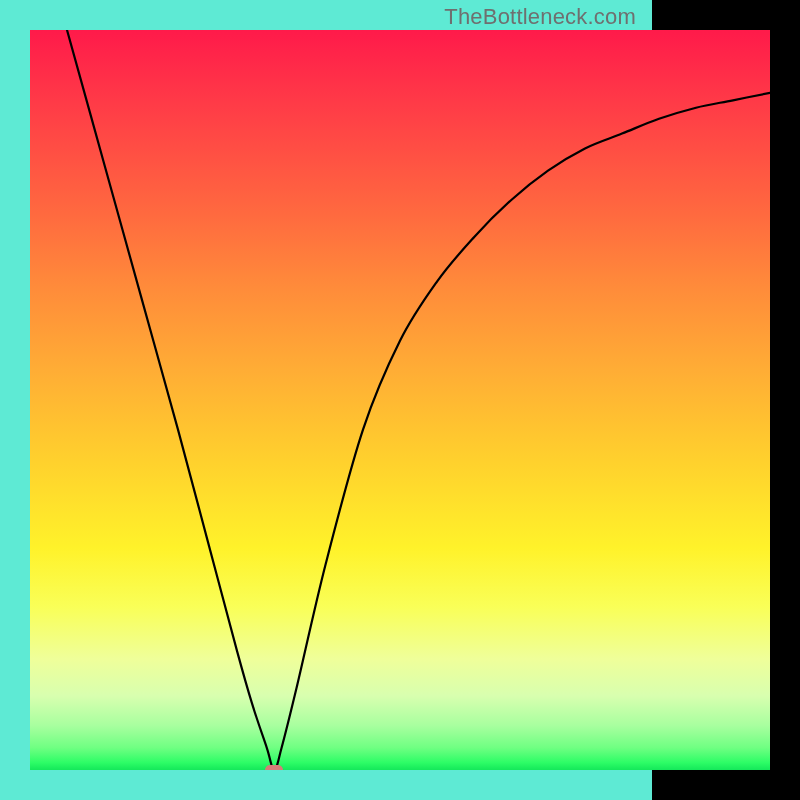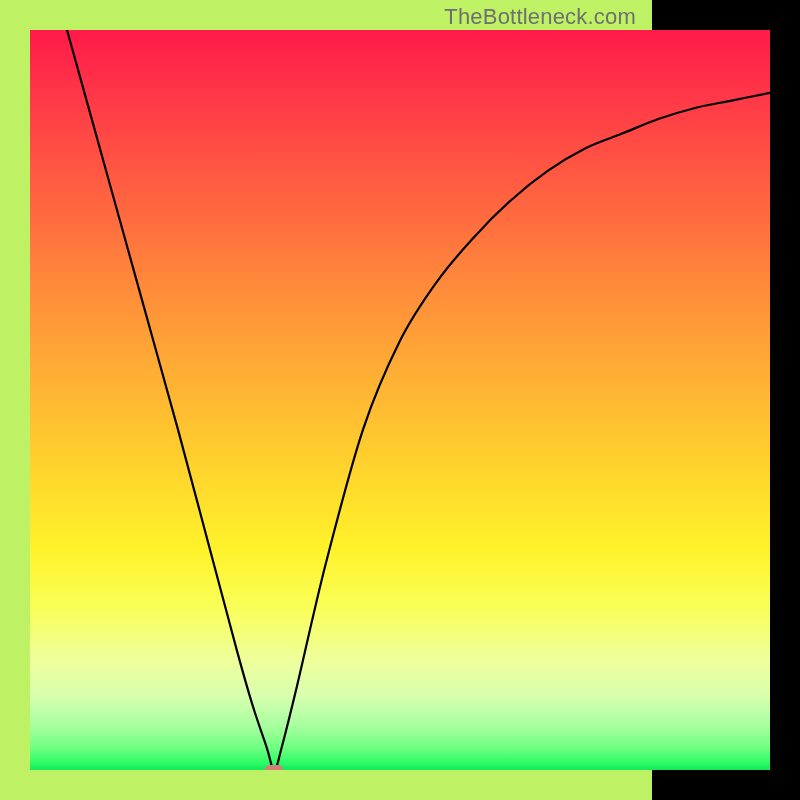--- a/index.html
+++ b/index.html
@@ -8,21 +8,21 @@
     width: 800px;
     height: 800px;
     background: #000;
     overflow: hidden;
     font-family: Arial, Helvetica, sans-serif;
   }
   .frame {
     position: relative;
     width: 652px;
     height: 800px;
-    background: #bef264;
+    background: #5eead4;
   }
   .watermark {
     position: absolute;
     top: 4px;
     right: 16px;
     color: #6f6f6f;
     font-size: 22px;
     font-weight: 400;
     letter-spacing: 0.2px;
     z-index: 10;

